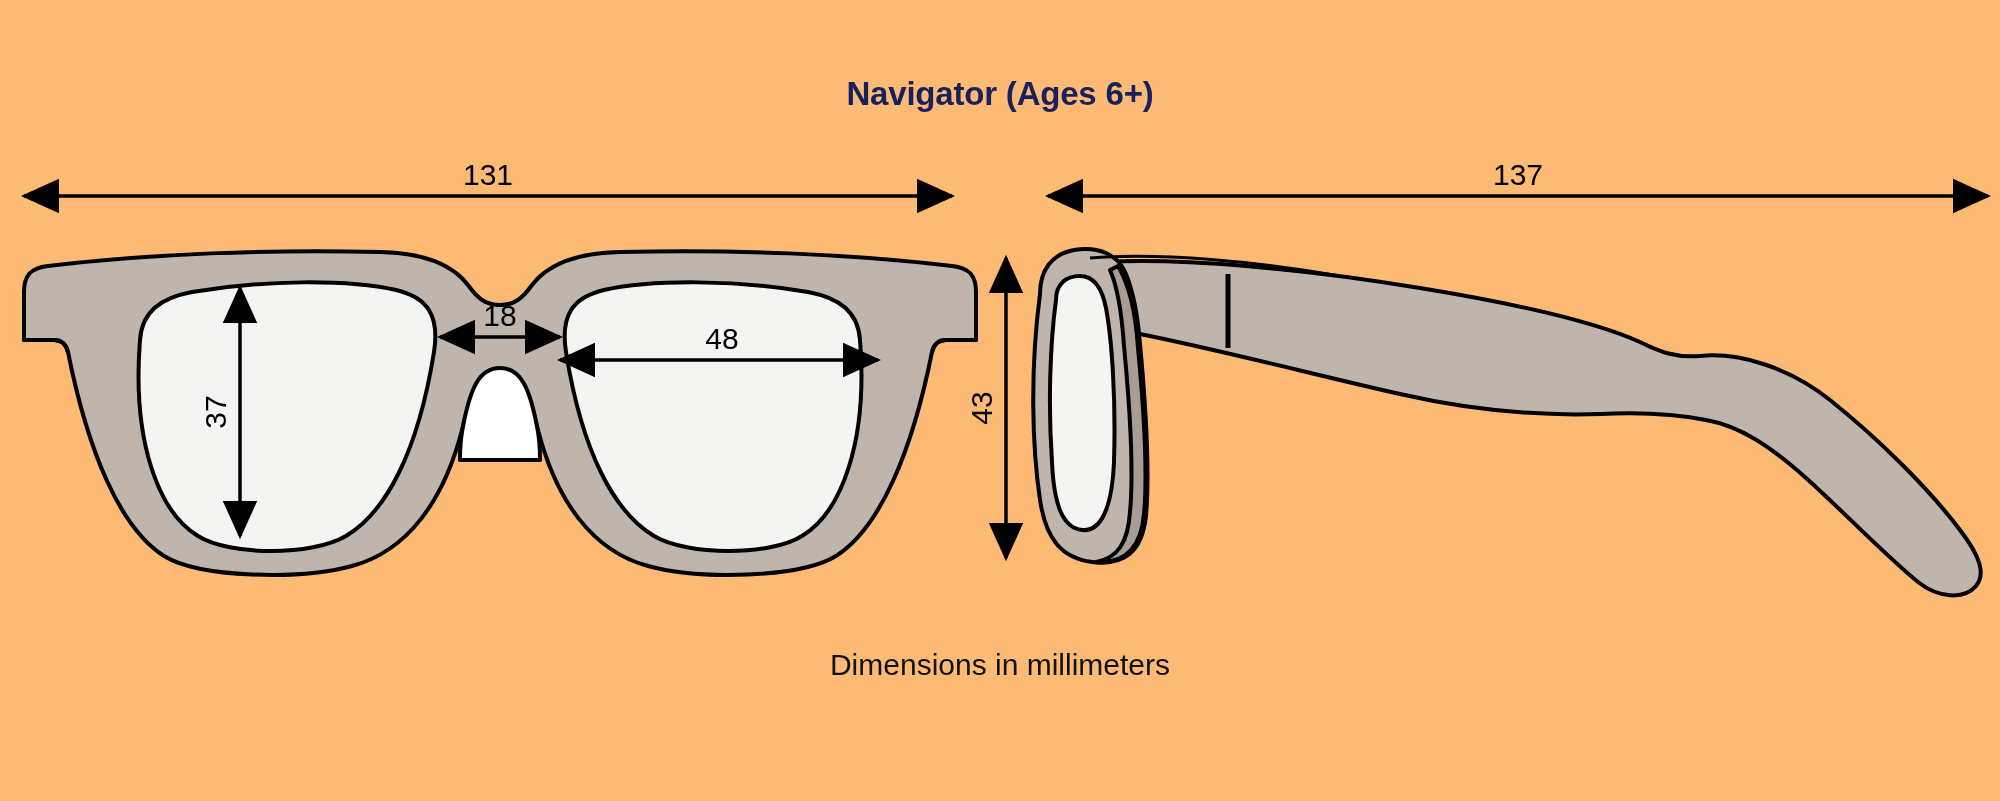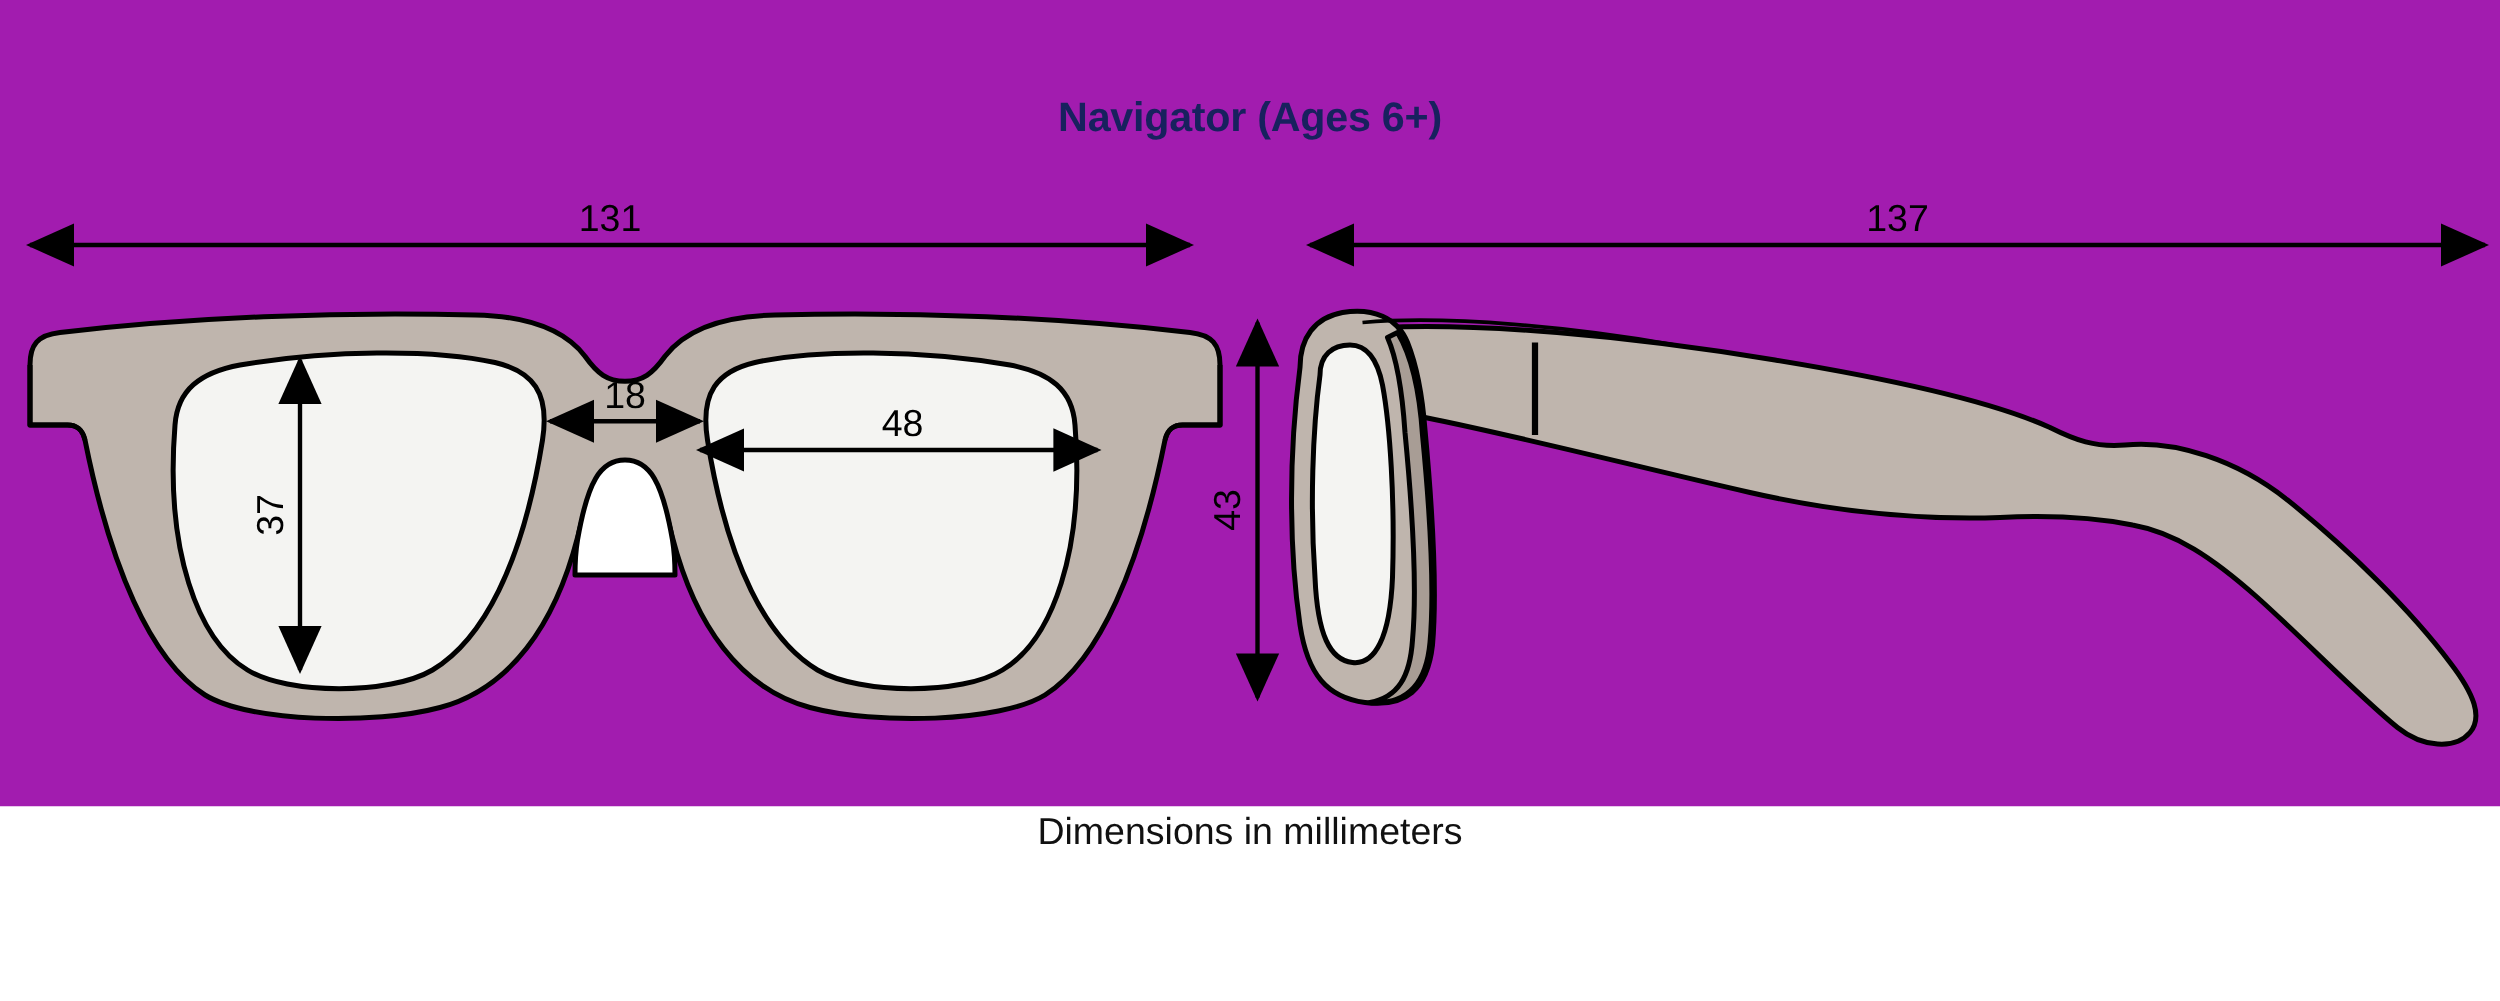--- a/index.html
+++ b/index.html
@@ -13,22 +13,22 @@
     height: 801px;
     position: relative;
     font-family: "Liberation Sans", "DejaVu Sans", sans-serif;
     overflow: hidden;
   }
   #stage {
     position: absolute;
     left: 0;
     top: 0;
     width: 2000px;
-    height: 645px;
-    background: #a21caf;
+    height: 801px;
+    background: #fdba74;
   }
   #drawing {
     position: absolute;
     left: 0;
     top: 0;
     width: 2000px;
     height: 801px;
     display: block;
   }
   .title-text {

